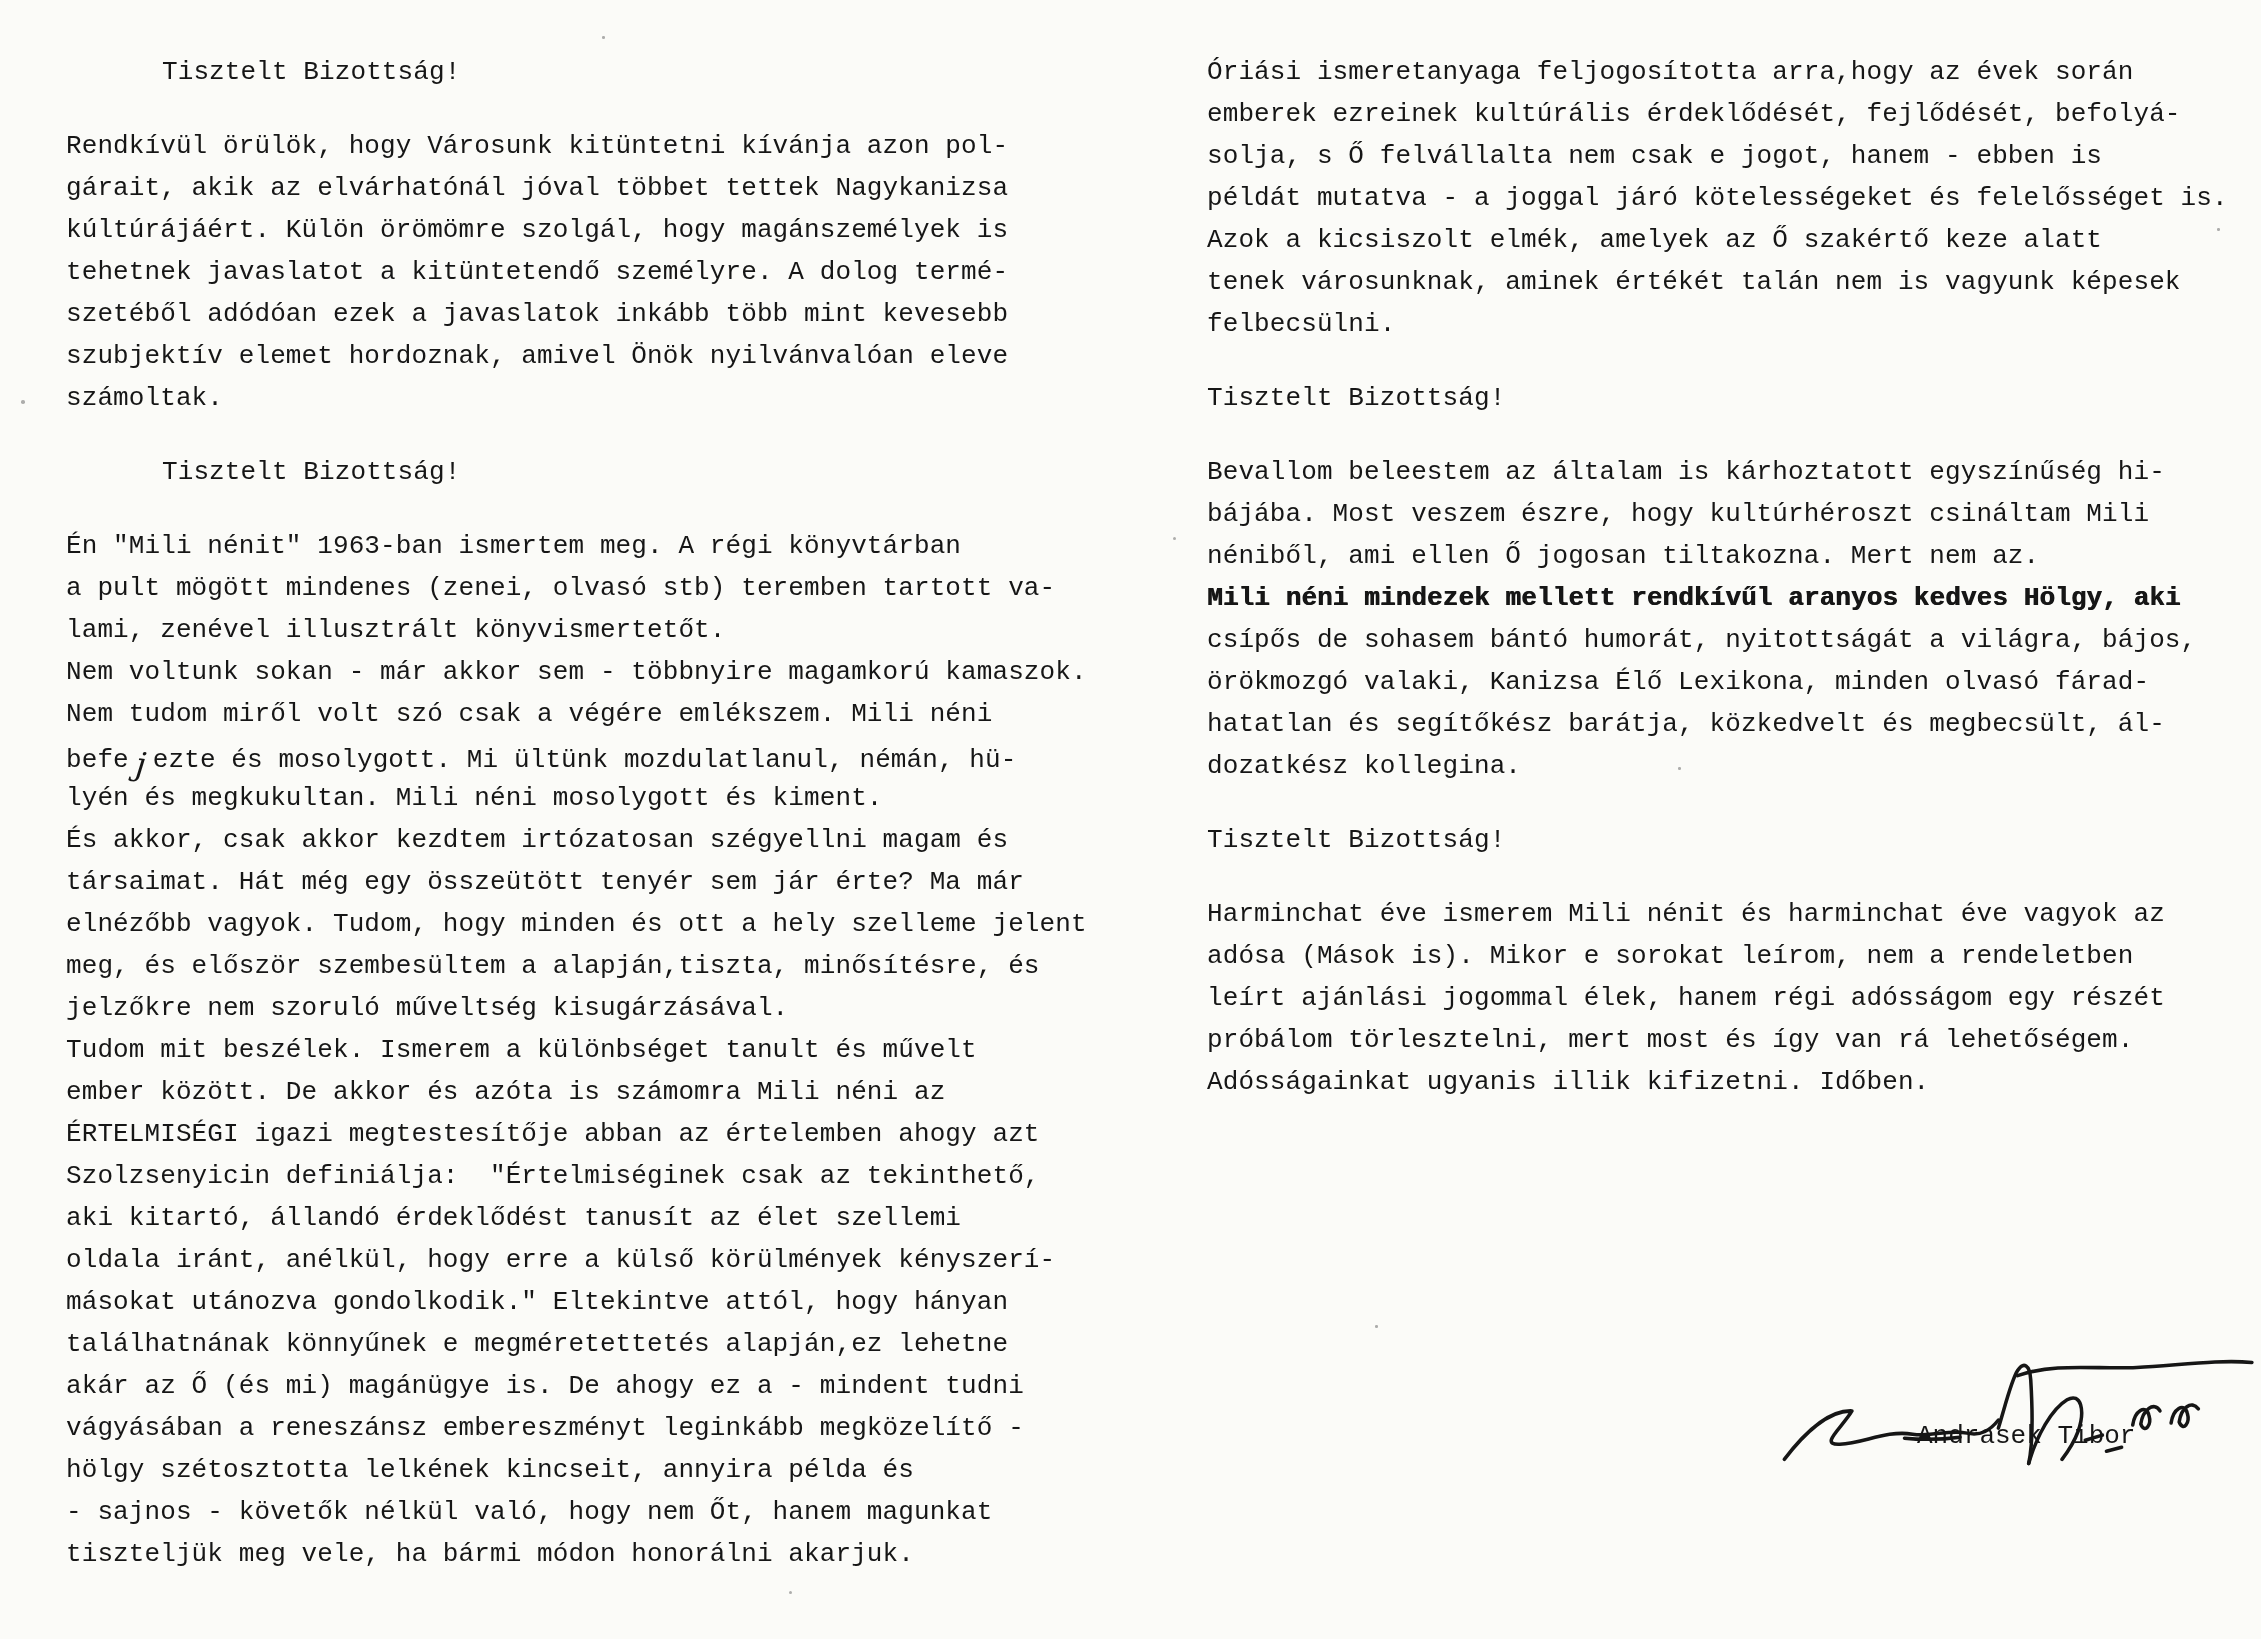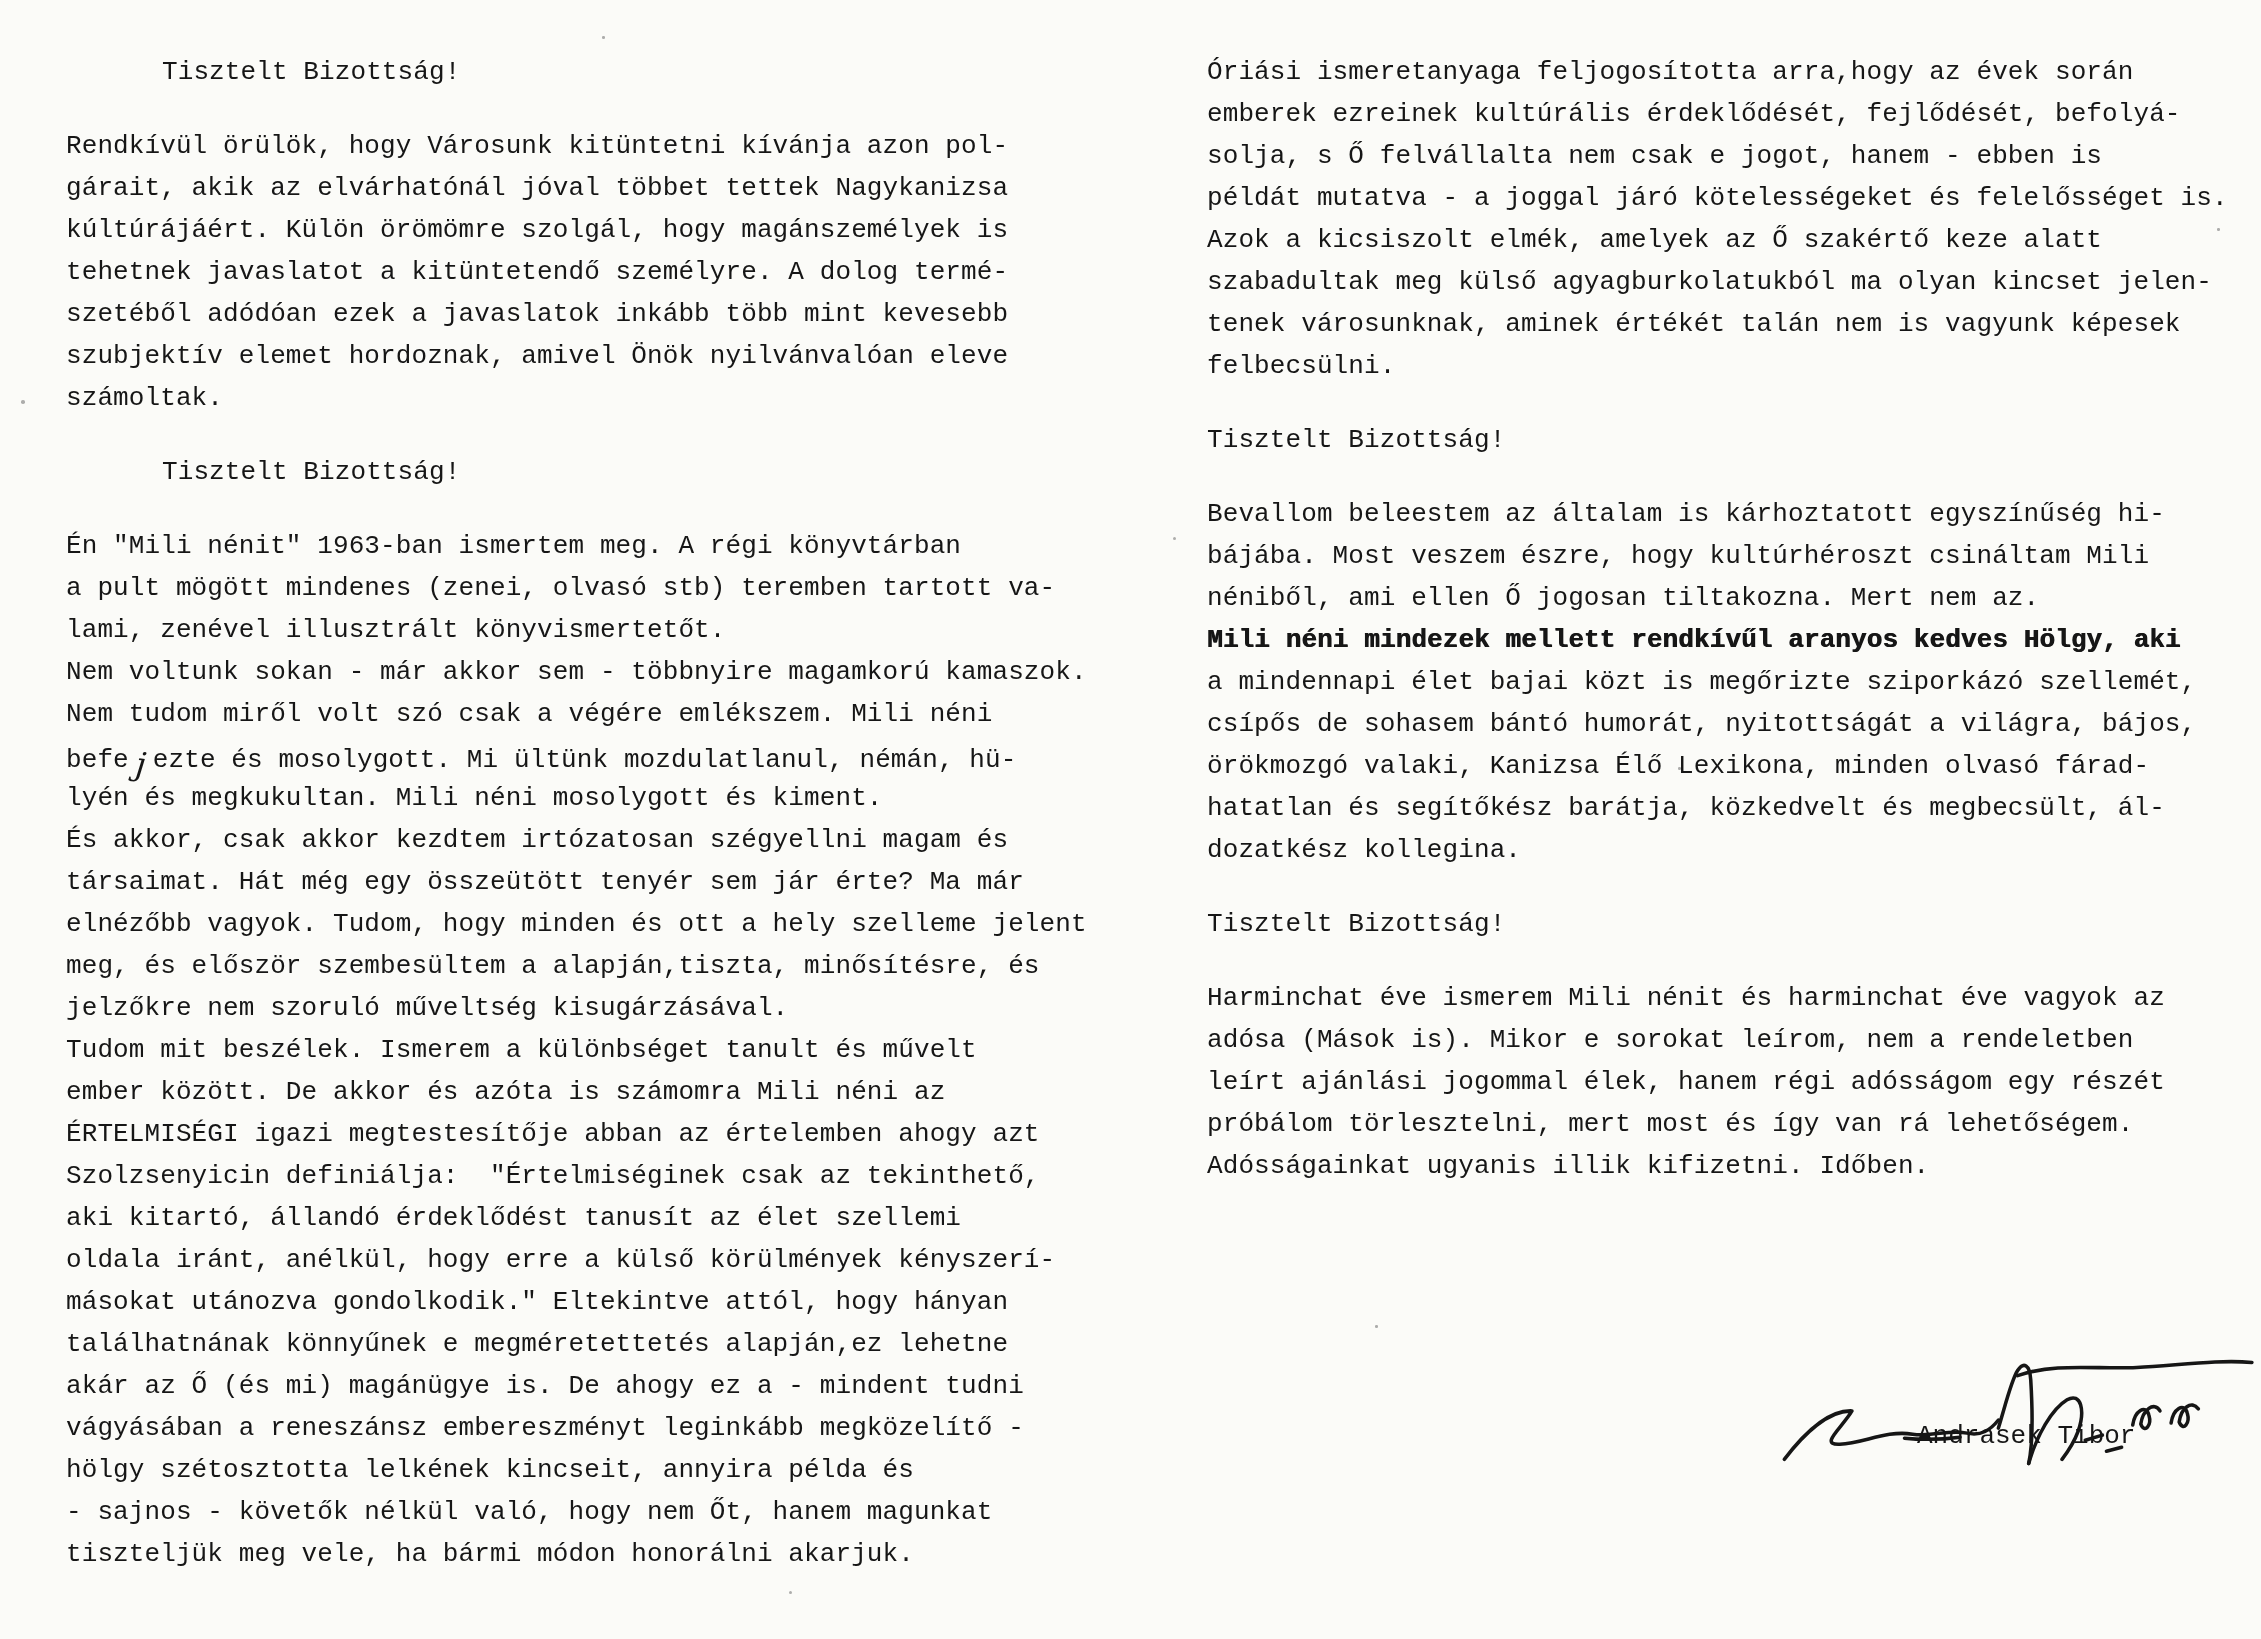--- a/index.html
+++ b/index.html
@@ -121,37 +121,35 @@
       </div>
   </div>
 
   <div class="col col-right">
     <div class="para">
         <div class="line">Óriási ismeretanyaga feljogosította arra,hogy az évek során</div>
         <div class="line">emberek ezreinek kultúrális érdeklődését, fejlődését, befolyá-</div>
         <div class="line">solja, s Ő felvállalta nem csak e jogot, hanem - ebben is</div>
         <div class="line">példát mutatva - a joggal járó kötelességeket és felelősséget is.</div>
         <div class="line">Azok a kicsiszolt elmék, amelyek az Ő szakértő keze alatt</div>
-        <div class="line">szabadultak meg külső agyagburkolatukból ma olyan kincset jelen-</div>
         <div class="line">tenek városunknak, aminek értékét talán nem is vagyunk képesek</div>
         <div class="line">felbecsülni.</div>
       </div>
 
     <div class="heading gap-above">Tisztelt Bizottság!</div>
 
     <div class="para gap-above">
         <div class="line">Bevallom beleestem az általam is kárhoztatott egyszínűség hi-</div>
         <div class="line">bájába. Most veszem észre, hogy kultúrhéroszt csináltam Mili</div>
         <div class="line">néniből, ami ellen Ő jogosan tiltakozna. Mert nem az.</div>
       </div>
 
     <div class="line bold-line">Mili néni mindezek mellett rendkívűl aranyos kedves Hölgy, aki</div>
 
     <div class="para">
-        <div class="line">a mindennapi élet bajai közt is megőrizte sziporkázó szellemét,</div>
         <div class="line">csípős de sohasem bántó humorát, nyitottságát a világra, bájos,</div>
         <div class="line">örökmozgó valaki, Kanizsa Élő Lexikona, minden olvasó fárad-</div>
         <div class="line">hatatlan és segítőkész barátja, közkedvelt és megbecsült, ál-</div>
         <div class="line">dozatkész kollegina.</div>
       </div>
 
     <div class="heading gap-above">Tisztelt Bizottság!</div>
 
     <div class="para gap-above">
         <div class="line">Harminchat éve ismerem Mili nénit és harminchat éve vagyok az</div>

